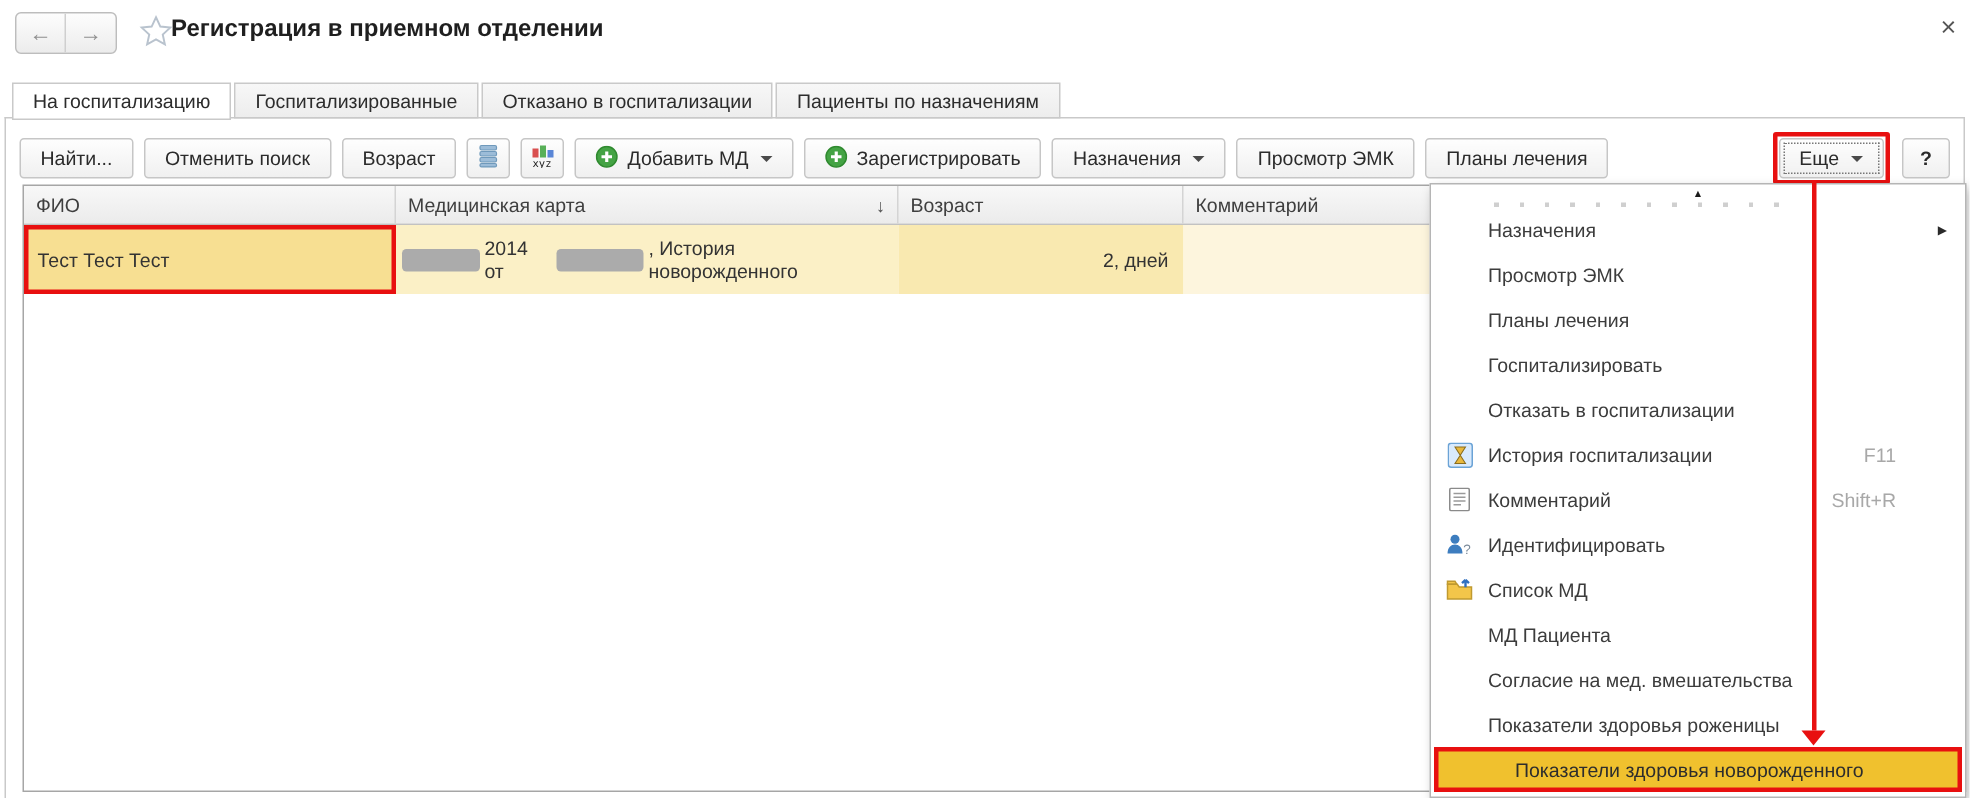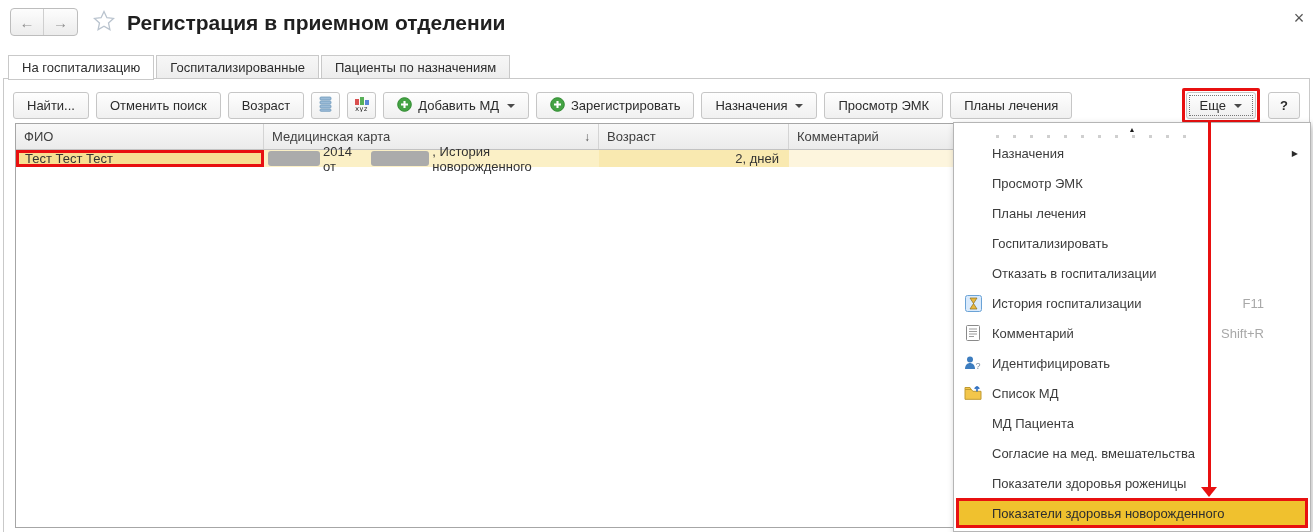--- a/index.html
+++ b/index.html
@@ -13,21 +13,21 @@
   body{
     position:relative;overflow:hidden;background:#fff;
     font-family:"Liberation Sans",sans-serif;font-size:13px;color:#333;
   }
   
   .win-header{position:absolute;left:0;top:0;width:1313px;height:50px;background:#fff;}
   .nav-group{position:absolute;left:10px;top:8px;display:flex;border:1px solid #bdbdbd;border-radius:4px;overflow:hidden;background:linear-gradient(#fdfdfd,#ececec);}
   .nav-btn{width:33px;height:26px;display:flex;align-items:center;justify-content:center;color:#8f8f8f;font-weight:bold;font-size:15px;}
   .nav-btn:first-child{border-right:1px solid #cfcfcf;}
   .star{position:absolute;left:92px;top:9px;}
-  .page-title{position:absolute;left:127px;top:11px;font-size:21px;font-weight:bold;color:#1f1f1f;}
+  .page-title{position:absolute;left:114px;top:11px;font-size:16px;font-weight:bold;color:#1f1f1f;}
   .close-x{position:absolute;left:1287px;top:6px;width:24px;height:24px;display:flex;align-items:center;justify-content:center;font-size:18px;color:#555;}
   
   .tab-bar{position:absolute;left:8px;top:55px;display:flex;align-items:flex-start;z-index:6;}
   .tab{height:24px;padding:4px 13px 0;border:1px solid #c9c9c9;background:linear-gradient(#f7f7f7,#ededed);margin-right:2px;color:#2c2c2c;white-space:nowrap;}
   .tab.active{height:25px;background:#fff;z-index:7;}
   
   .panel{position:absolute;left:3px;top:78px;width:1307px;height:454px;border:1px solid #c9c9c9;border-bottom:none;background:#fff;}
   
   .toolbar{position:absolute;left:13px;top:88px;width:1287px;display:flex;gap:7px;align-items:center;z-index:5;}
   .btn{display:inline-flex;align-items:center;justify-content:center;gap:6px;height:27px;padding:0 13px;
@@ -37,35 +37,35 @@
   .right-group{margin-left:auto;display:flex;gap:8px;align-items:center;}
   .red-box{border:3px solid var(--annotation-red);border-radius:2px;padding:1px;display:inline-flex;}
   .btn.more{outline:1px dotted #777;outline-offset:-4px;justify-content:space-between;}
   .btn.help{width:32px;padding:0;font-weight:bold;}
   
   .grid{position:absolute;left:15px;top:123px;width:1296px;height:405px;border:1px solid #a6a6a6;background:#fff;z-index:4;}
   .grid-head{display:flex;height:26px;background:linear-gradient(#f8f8f8,#ebebeb);border-bottom:1px solid #c2c2c2;color:#3f3f3f;}
   .hcell{display:flex;align-items:center;padding:0 8px;border-right:1px solid #d4d4d4;}
   .hcell.w1{width:248px;}.hcell.w2{width:335px;justify-content:space-between;}.hcell.w3{width:190px;}.hcell.w4{flex:1;border-right:none;}
   .sort-ind{color:#555;font-size:12px;}
-  .grid-row{display:flex;height:17px;color:#333;}
+  .grid-row{display:flex;height:46px;color:#333;}
   .cell{display:flex;align-items:center;padding:0 6px;}
   .cell.fio{width:248px;background:var(--selected-cell-yellow);border:3px solid var(--annotation-red);}
   .cell.card{width:335px;background:var(--row-yellow);padding-left:4px;}
   .cell.age{width:190px;background:#f9e9b0;justify-content:flex-end;padding-right:10px;}
   .cell.comment{flex:1;background:#fdf5dd;}
   .censor{display:inline-block;height:15px;background:#ababab;border-radius:3px;margin-right:3px;}
   .censor.c1{width:52px;}
   .censor.c2{width:58px;margin-left:3px;}
   
   .menu{position:absolute;left:953px;top:122px;width:358px;height:410px;background:#fff;border:1px solid #b5b5b5;box-shadow:2px 3px 7px rgba(0,0,0,.25);z-index:40;}
   .menu-scroll{height:12px;display:flex;align-items:center;justify-content:center;font-size:7px;color:#1a1a1a;}
   .menu-frag{height:3px;width:200px;margin-left:42px;background:repeating-linear-gradient(90deg,#a8a8a8 0 3px,transparent 3px 17px);opacity:.55;}
   .menu-item{position:relative;height:30px;display:flex;align-items:center;padding-left:38px;color:#3c3c3c;white-space:nowrap;}
-  .menu-item.hl{margin:0 2px;border:3px solid var(--annotation-red);background:var(--highlight-gold);padding-left:33px;color:#2d2d2d;}
+  .menu-item.hl{margin:0 2px;border:3px solid var(--annotation-red);background:var(--highlight-gold);padding-left:51px;color:#2d2d2d;}
   .mi-icon{position:absolute;left:10px;top:6px;width:18px;height:18px;display:flex;align-items:center;justify-content:center;}
   .mi-shortcut{position:absolute;right:46px;color:#a8a8a8;}
   .mi-sub{position:absolute;right:12px;font-size:8px;color:#2a2a2a;}
   
   .arrow-line{position:absolute;left:1208px;top:120px;width:3px;height:367px;background:var(--annotation-red);z-index:60;}
   .arrow-head{position:absolute;left:1201px;top:487px;width:0;height:0;border-left:8px solid transparent;border-right:8px solid transparent;border-top:10px solid var(--annotation-red);z-index:60;}
 </style>
 </head>
 <body>
 
@@ -85,20 +85,21 @@
   </div>
   <div class="page-title">Регистрация в приемном отделении</div>
   <div class="close-x">
       <span>×</span>
     </div>
 </div>
 
 <div class="tab-bar">
   <div class="tab active">На госпитализацию</div>
   <div class="tab">Госпитализированные</div>
+  <div class="tab">Отказано в госпитализации</div>
   <div class="tab">Пациенты по назначениям</div>
 </div>
 
 <div class="panel"></div>
 
 <div class="toolbar">
   <div class="btn">
       <span>Найти...</span>
     </div>
   <div class="btn">

